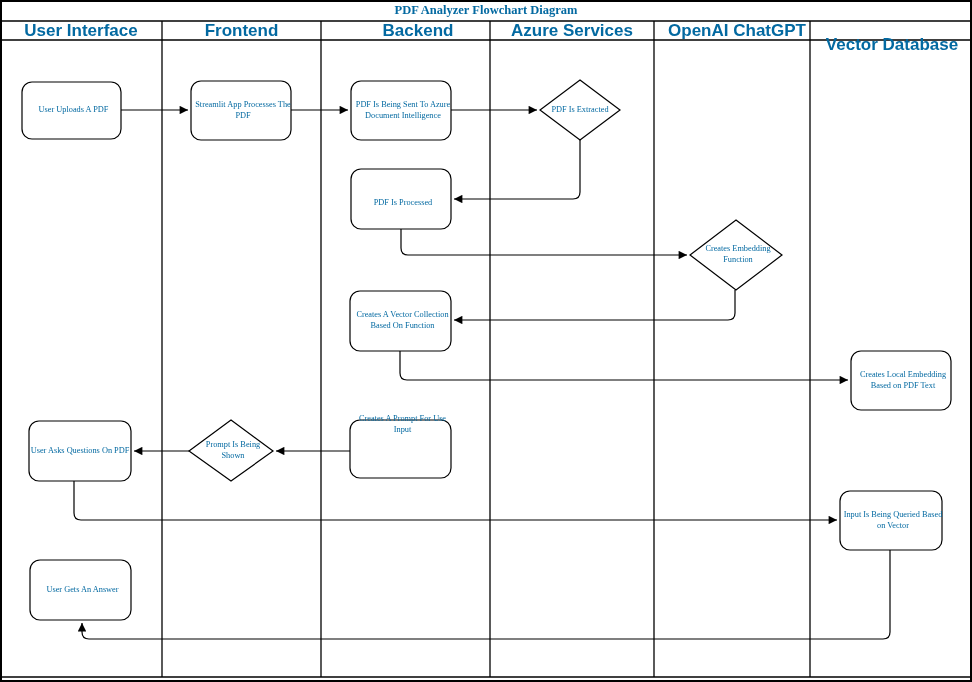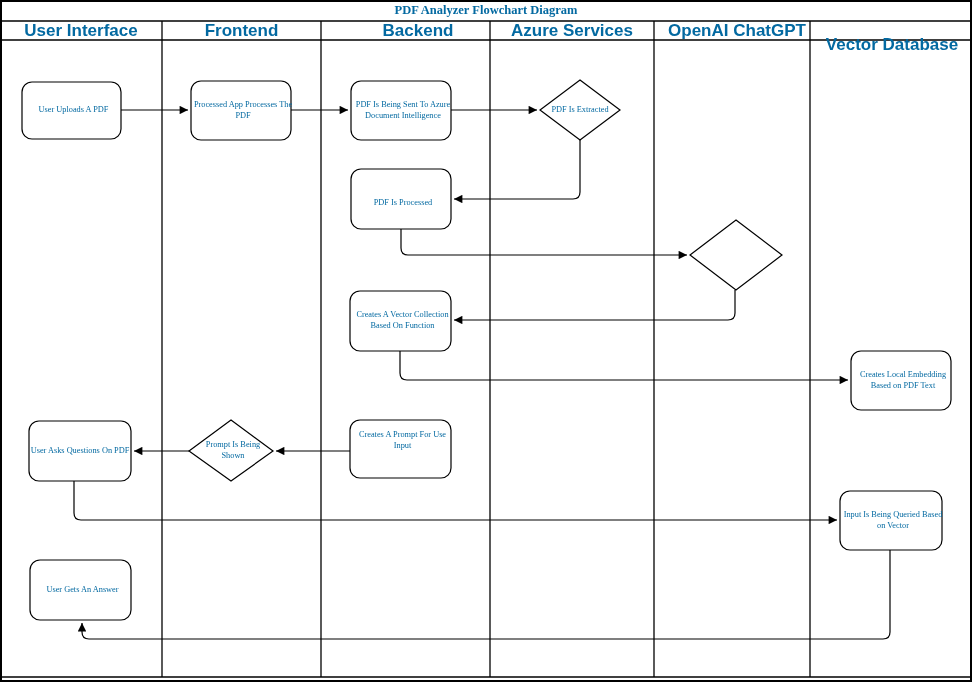--- a/index.html
+++ b/index.html
@@ -73,31 +73,33 @@
   <div class="overlay doc-title" style="left:0;top:0;width:972px;height:21px;">PDF Analyzer Flowchart Diagram</div>
 
   <div class="overlay lane-header" style="left:0;top:21px;width:162px;height:19px;">User Interface</div>
   <div class="overlay lane-header" style="left:162px;top:21px;width:159px;height:19px;">Frontend</div>
   <div class="overlay lane-header" style="left:321px;top:21px;width:194px;height:19px;">Backend</div>
   <div class="overlay lane-header" style="left:490px;top:21px;width:164px;height:19px;">Azure Services</div>
   <div class="overlay lane-header" style="left:654px;top:21px;width:166px;height:19px;">OpenAI ChatGPT</div>
   <div class="overlay lane-header" style="left:810px;top:35px;width:164px;height:19px;border-radius:9px;">Vector Database</div>
 
   <div class="overlay node-label" style="left:22px;top:82px;width:99px;height:57px;font-family:Liberation Serif, serif;">User Uploads A PDF</div>
-  <div class="overlay node-label" style="left:191px;top:81px;width:100px;height:59px;">Processed App Processes The
+  <div class="overlay node-label" style="left:191px;top:81px;width:100px;height:59px;">Streamlit App Processes The
 PDF</div>
   <div class="overlay node-label" style="left:351px;top:81px;width:100px;height:59px;">PDF Is Being Sent To Azure
 Document Intelligence</div>
   <div class="overlay node-label nowrap" style="left:540px;top:80px;width:80px;height:60px;">PDF Is Extracted</div>
   <div class="overlay node-label" style="left:351px;top:169px;width:100px;height:69px;">PDF Is Processed</div>
+  <div class="overlay node-label" style="left:688px;top:220px;width:96px;height:70px;">Creates  Embedding
+Function</div>
   <div class="overlay node-label" style="left:350px;top:291px;width:101px;height:60px;">Creates A Vector Collection
 Based On Function</div>
   <div class="overlay node-label" style="left:851px;top:351px;width:100px;height:59px;">Creates Local Embedding
 Based on PDF Text</div>
-  <div class="overlay node-label" style="left:350px;top:412px;width:101px;height:58px;">Creates A Prompt For Use
+  <div class="overlay node-label" style="left:350px;top:396px;width:101px;height:58px;">Creates A Prompt For Use
 Input</div>
   <div class="overlay node-label nowrap" style="left:29px;top:421px;width:102px;height:60px;">User Asks Questions On PDF</div>
   <div class="overlay node-label" style="left:189px;top:420px;width:84px;height:61px;">Prompt Is Being
 Shown</div>
   <div class="overlay node-label" style="left:840px;top:491px;width:102px;height:59px;">Input Is Being Queried Based
 on Vector</div>
   <div class="overlay node-label" style="left:30px;top:560px;width:101px;height:60px;">User Gets An Answer</div>
 
 </div>
 

